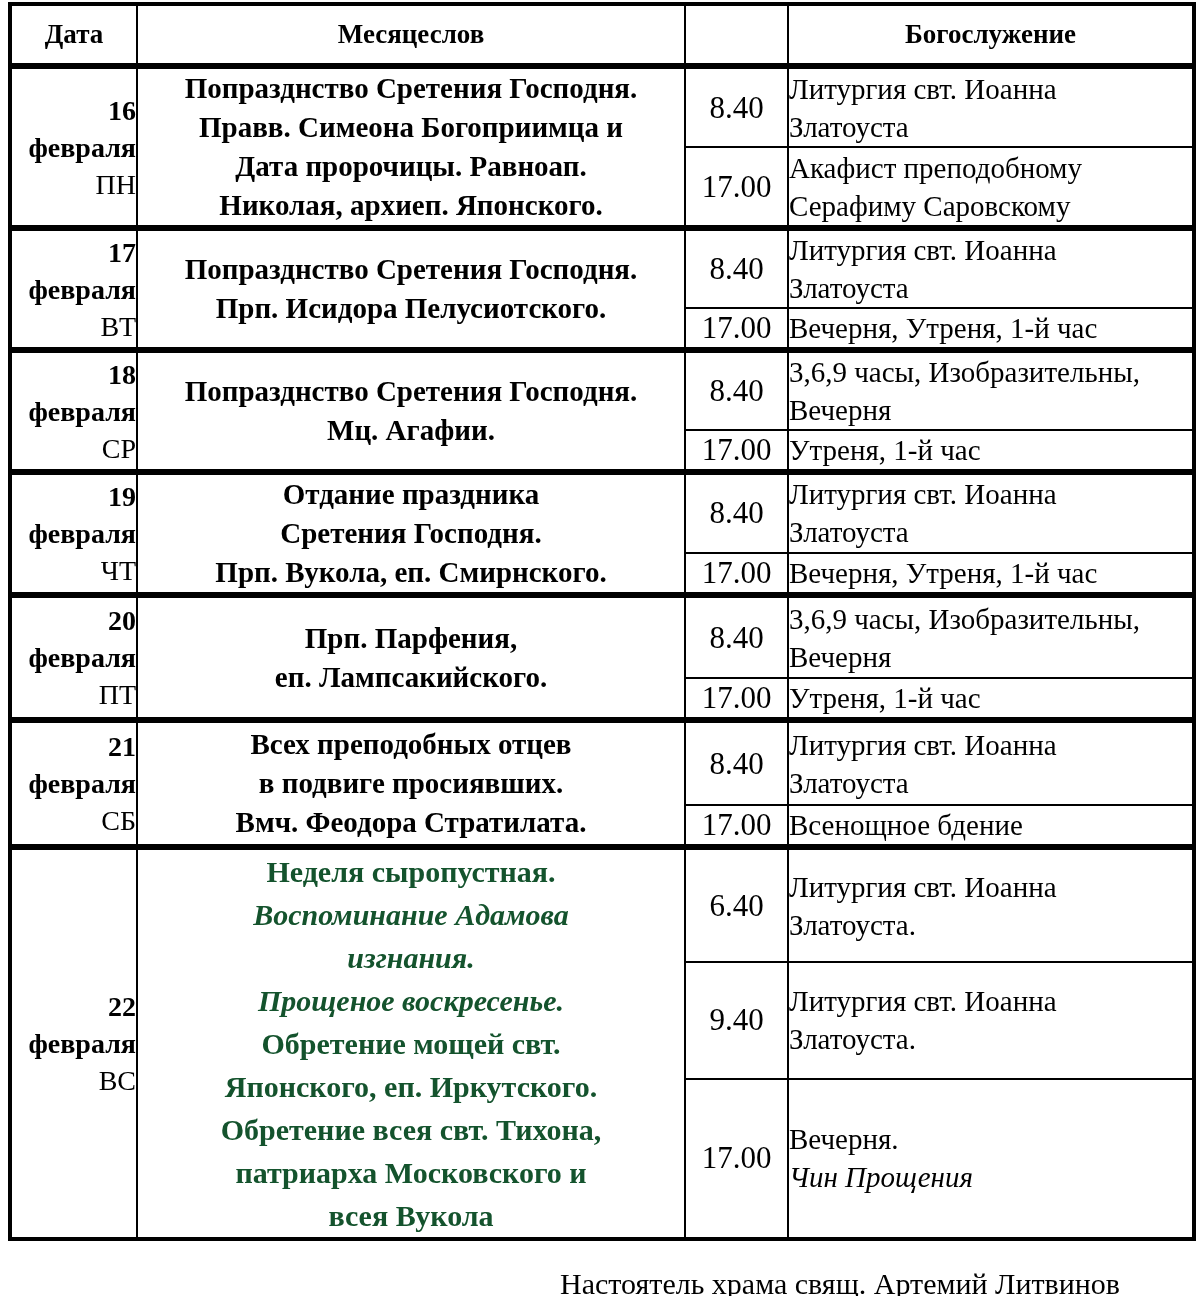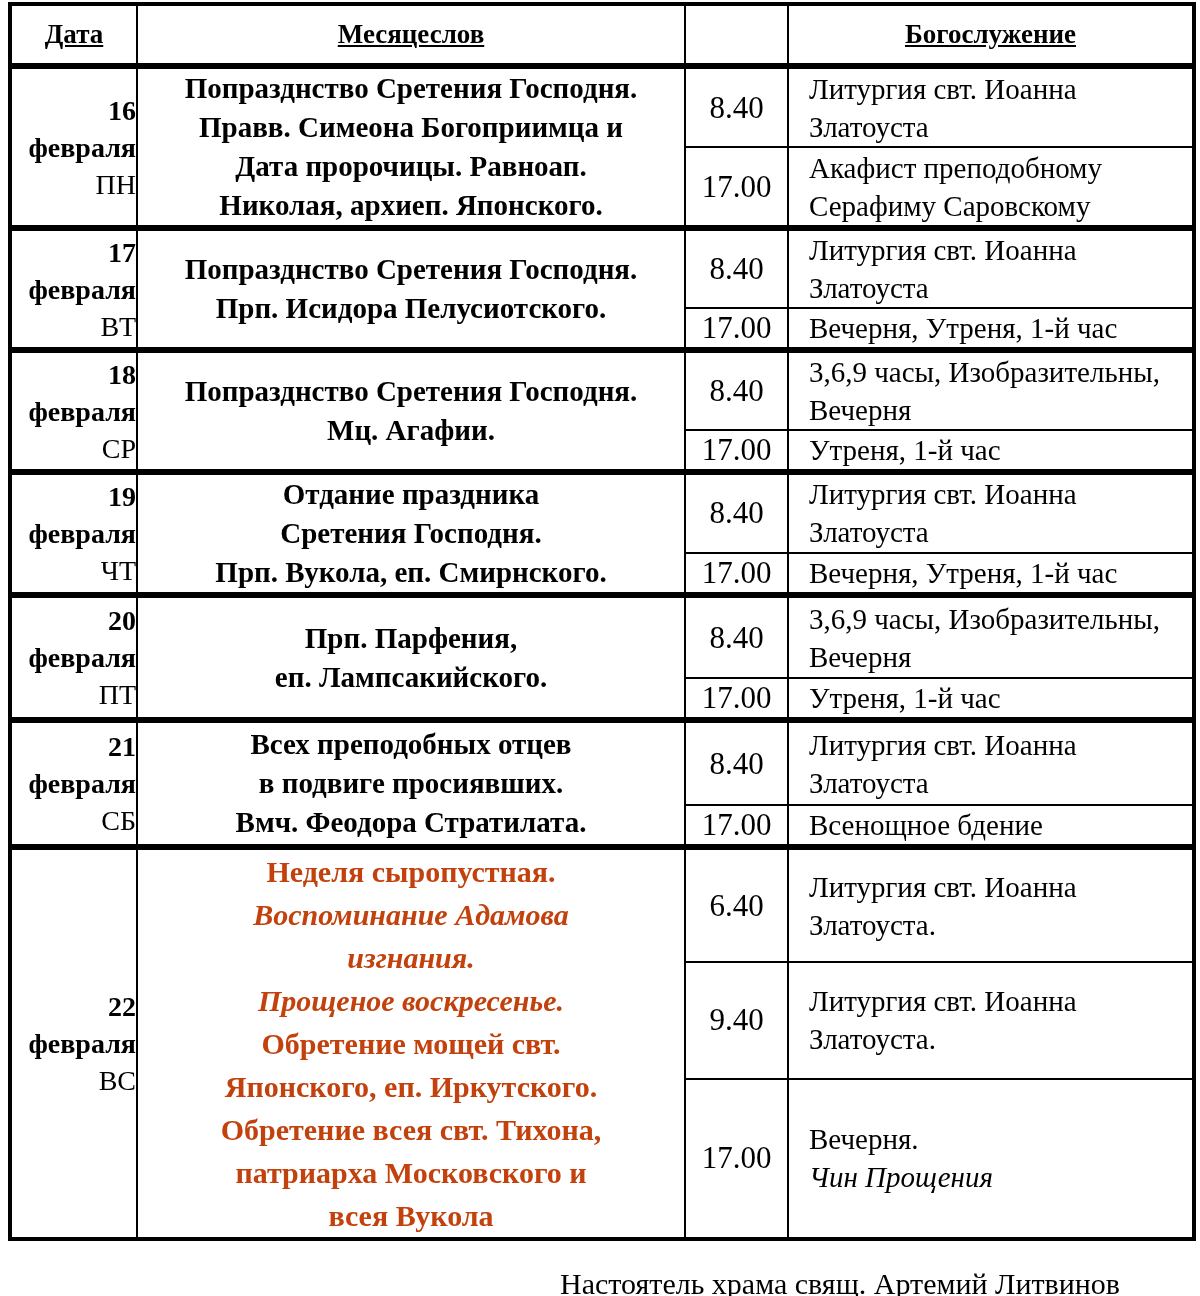--- a/index.html
+++ b/index.html
@@ -21,21 +21,21 @@
   table.schedule td {
     border: 2px solid #000;
     padding: 0;
     overflow: hidden;
   }
   tr.day-start > td, tr.head-row > td { border-top: 6px solid #000; }
   tr.head-row > td { border-top-width: 4px; border-bottom: 6px solid #000; }
 
   .head-cell {
     text-align: center; vertical-align: middle;
-    font-weight: bold; font-size: 27px; text-decoration: underline;
+    font-weight: bold; font-size: 27px;
   }
 
   .date-cell {
     text-align: right; vertical-align: middle;
     font-size: 28px; line-height: 37px;
   }
   .date-day, .date-month { font-weight: bold; }
 
   .men-cell {
     text-align: center; vertical-align: middle;
@@ -48,21 +48,21 @@
 
   .time-cell {
     text-align: center; vertical-align: middle;
     font-size: 31px;
   }
   .svc-cell {
     text-align: left; vertical-align: middle;
     font-size: 29px; line-height: 38px;
     padding-left: 10px;
   }
-  .svc-cell .line { white-space: nowrap; margin-left: 20px; }
+  .svc-cell .line { white-space: nowrap; }
   .it { font-style: italic; }
 
   .footer-line {
     margin-top: 26px;
     text-align: right;
     padding-right: 72px;
     font-size: 30px;
   }
 </style>
 </head>
@@ -227,21 +227,21 @@
         <div class="line">Всенощное бдение</div>
       </td>
     </tr>
 
     <tr class="day-start" style="height:115px">
       <td class="date-cell" rowspan="3">
         <div class="date-day">22</div>
         <div class="date-month">февраля</div>
         <div class="date-dow">ВС</div>
       </td>
-      <td class="men-cell red" rowspan="3" style="color:#c2410c">
+      <td class="men-cell red" rowspan="3" style="color:#14532d">
         <div class="line">Неделя сыропустная.</div>
         <div class="line it">Воспоминание Адамова</div>
         <div class="line it">изгнания.</div>
         <div class="line it">Прощеное воскресенье.</div>
         <div class="line">Обретение мощей свт.</div>
         <div class="line">Японского, еп. Иркутского.</div>
         <div class="line">Обретение всея свт. Тихона,</div>
         <div class="line">патриарха Московского и</div>
         <div class="line">всея Вукола</div>
       </td>

